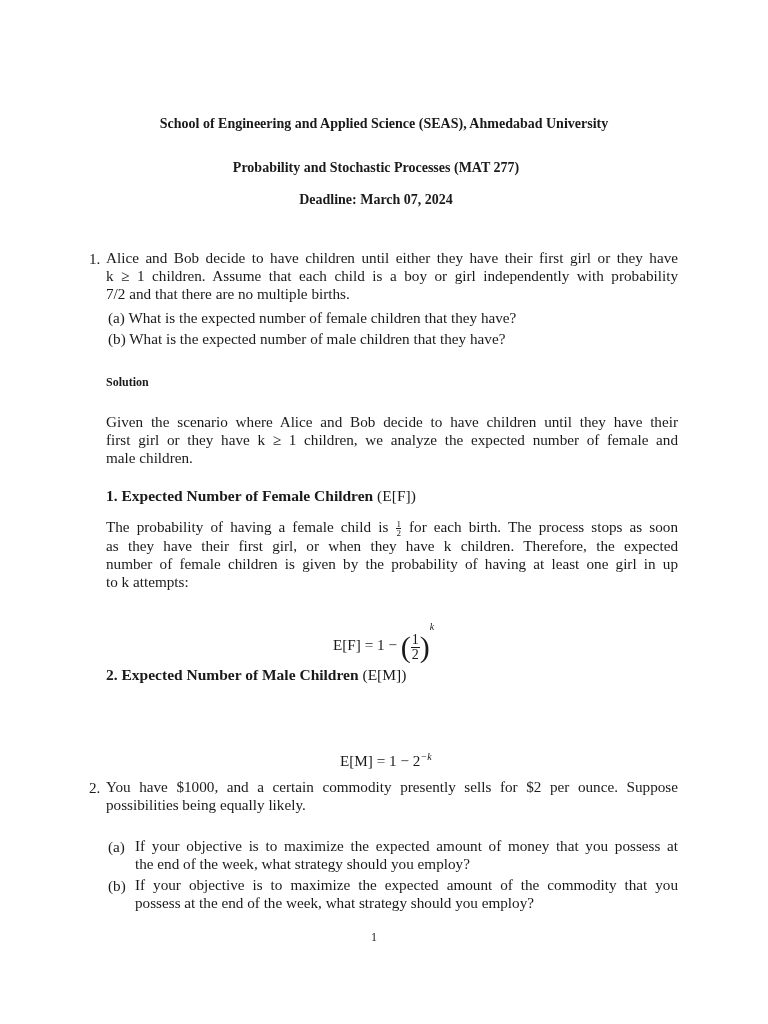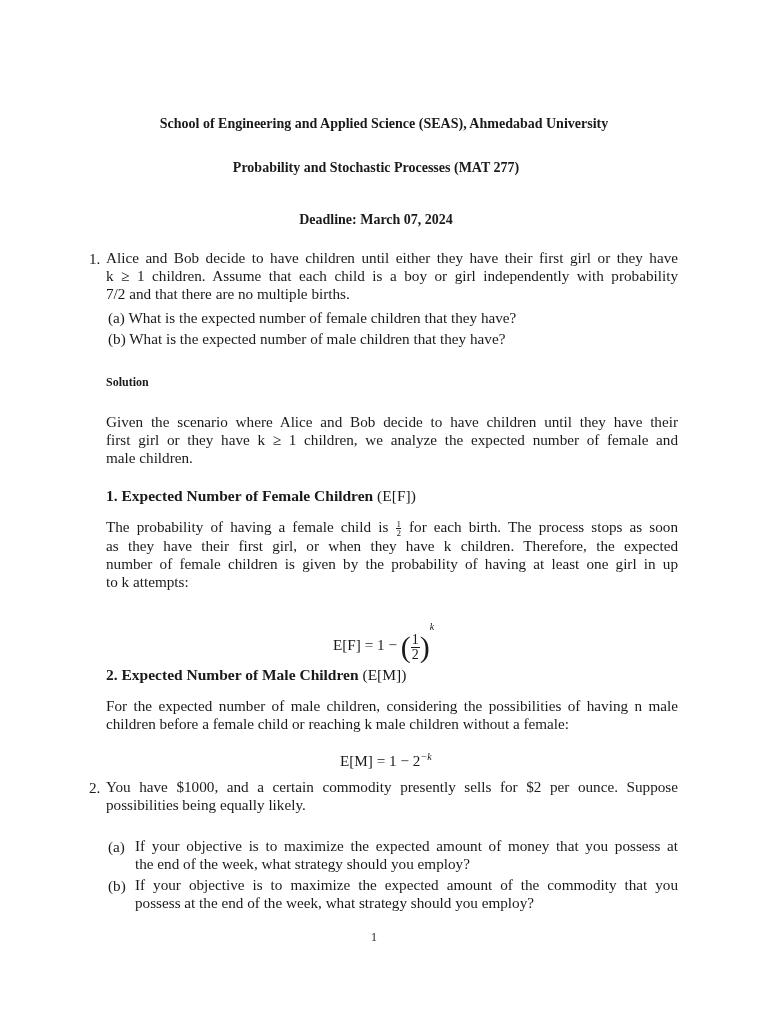--- a/index.html
+++ b/index.html
@@ -27,21 +27,21 @@
   sup { font-size: 10px; }
   .pageno { position: absolute; left: 371px; top: 930px; font-family: "Liberation Serif", serif; font-size: 12px; }
 </style>
 </head>
 <body>
 
 <div class="page">
 
   <div class="hdr" style="top:116px;left:8px;">School of Engineering and Applied Science (SEAS), Ahmedabad University</div>
   <div class="hdr" style="top:160px;">Probability and Stochastic Processes (MAT 277)</div>
-  <div class="hdr" style="top:212px;">Deadline: March 07, 2024</div>
+  <div class="hdr" style="top:192px;">Deadline: March 07, 2024</div>
 
   <div class="num" style="left:89px;top:250px;">1.</div>
   <div class="p" style="left:106px;top:249px;width:572px;">
     <span class="line just">Alice and Bob decide to have children until either they have their first girl or they have</span>
     <span class="line just">k ≥ 1 children. Assume that each child is a boy or girl independently with probability</span>
     <span class="line">7/2 and that there are no multiple births.</span>
   </div>
   <div class="p" style="left:108px;top:309px;width:572px;">
     <span>(a)</span>
     <span>What is the expected number of female children that they have?</span>
@@ -70,24 +70,20 @@
   </div>
   <div class="eq" style="left:333px;top:630px;">
     <span>E[F] = 1 −</span>
     <span class="paren">(</span><span class="frac"><span class="n">1</span><span class="d">2</span></span><span class="paren">)</span><sup style="position:relative;top:-14px;font-style:italic;">k</sup>
   </div>
 
   <div class="h3" style="top:666px;">
     <span>2. Expected Number of Male Children</span>
     <span class="mathpart">(E[M])</span>
   </div>
-  <div class="p" style="left:106px;top:697px;width:572px;">
-    <span class="line just">For the expected number of male children, considering the possibilities of having n male</span>
-    <span class="line">children before a female child or reaching k male children without a female:</span>
-  </div>
   <div class="eq" style="left:340px;top:751px;">
     <span>E[M] = 1 − 2</span><sup style="font-style:italic;">−k</sup>
   </div>
 
   <div class="num" style="left:89px;top:779px;">2.</div>
   <div class="p" style="left:106px;top:778px;width:572px;">
     <span class="line just">You have $1000, and a certain commodity presently sells for $2 per ounce. Suppose</span>
     <span class="line">possibilities being equally likely.</span>
   </div>
   <div class="num" style="left:108px;top:838px;">(a)</div>

